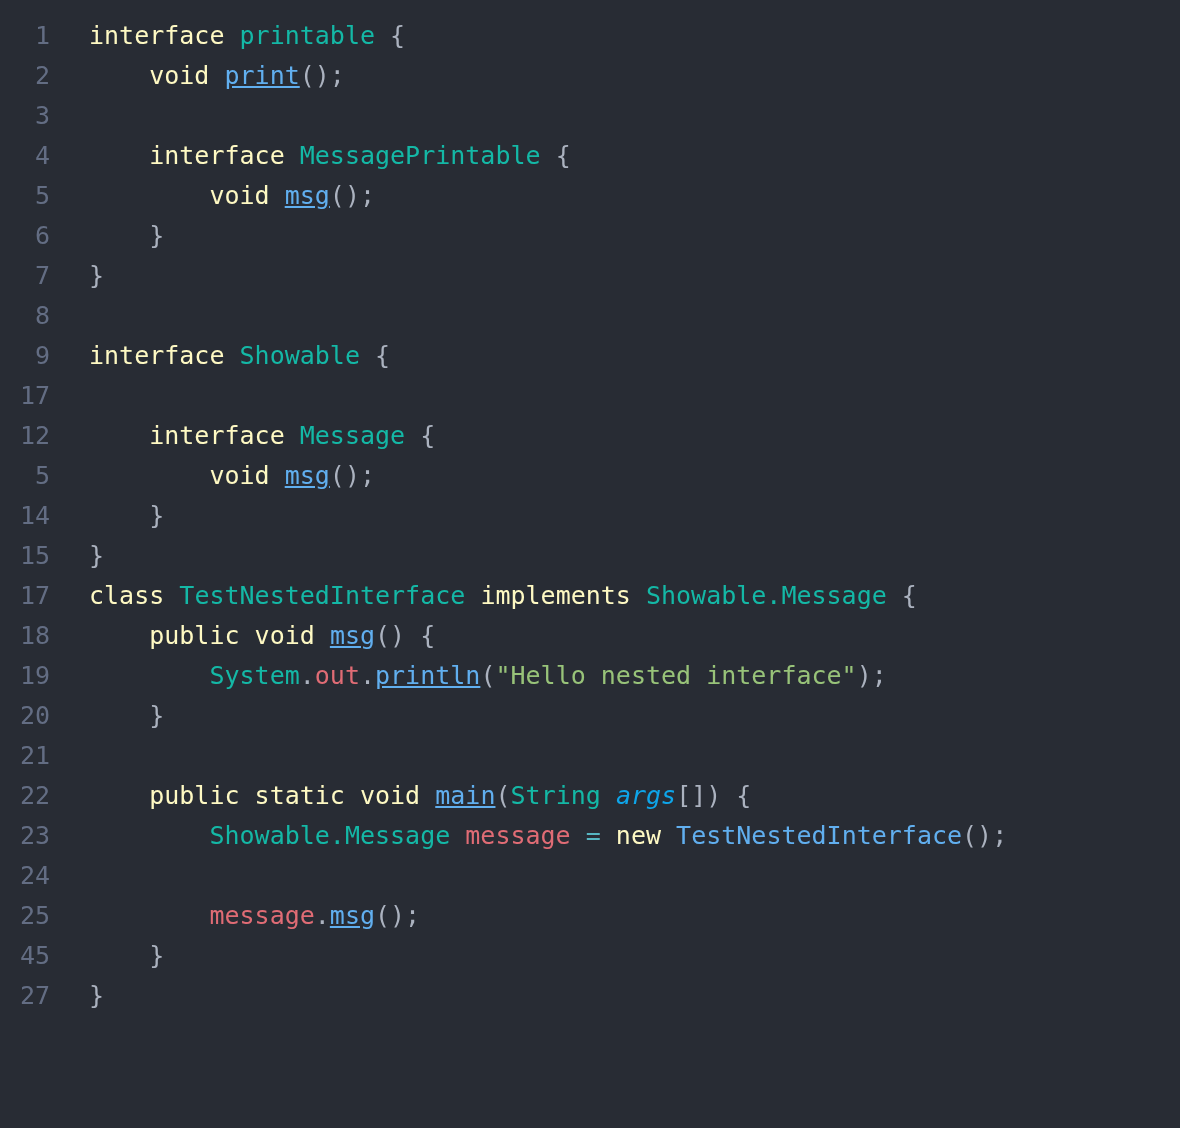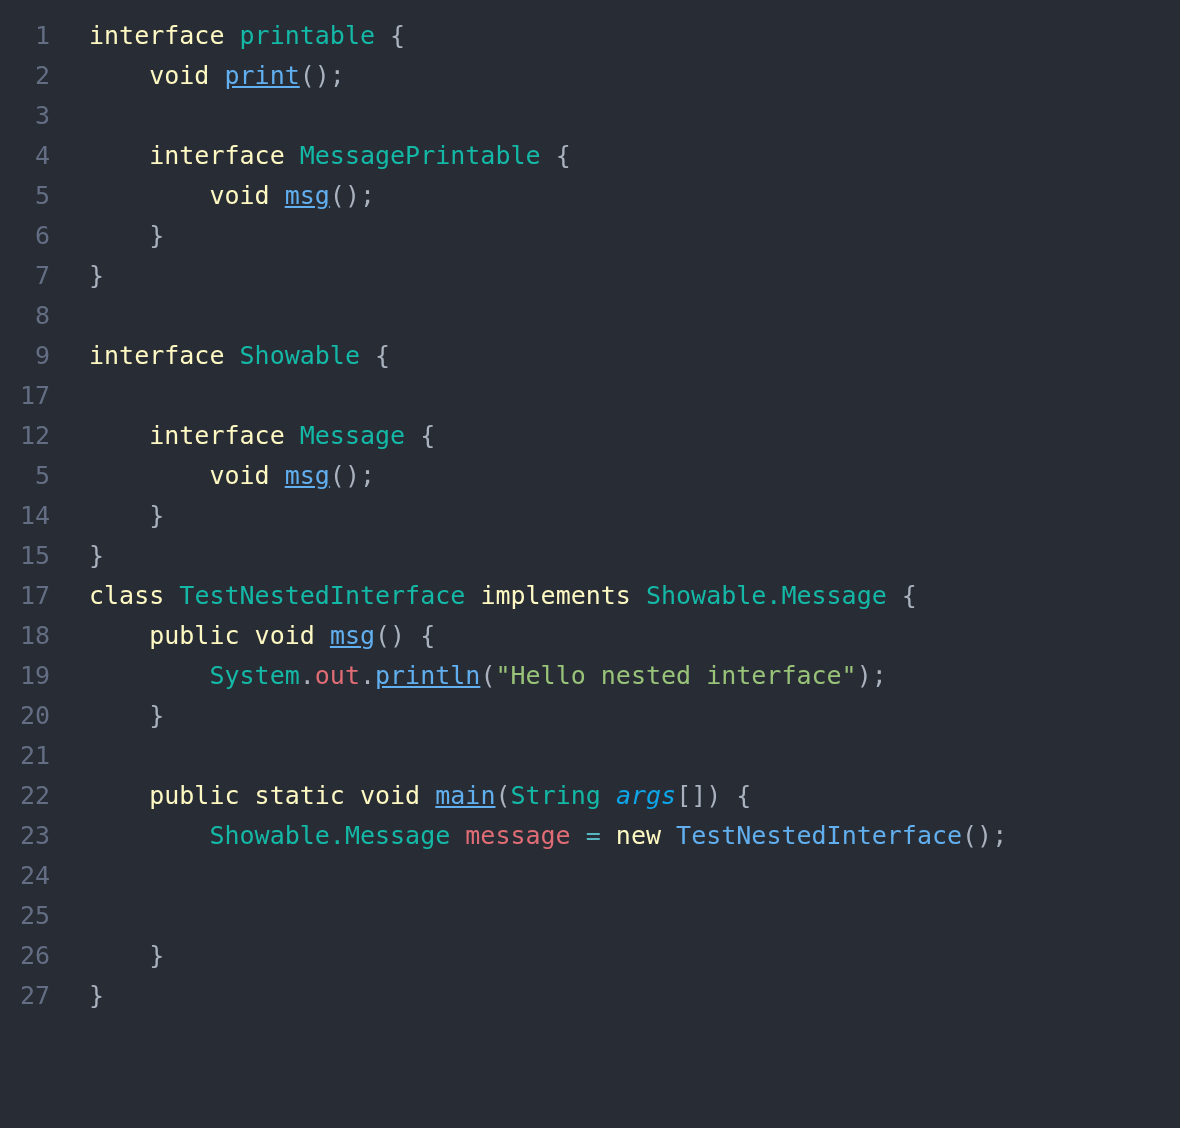--- a/index.html
+++ b/index.html
@@ -77,16 +77,16 @@
     <div class="code-line"><span class="line-number">14</span><span class="line-content"><span class="tok t-plain">    </span><span class="tok t-punct">}</span></span></div>
     <div class="code-line"><span class="line-number">15</span><span class="line-content"><span class="tok t-punct">}</span></span></div>
     <div class="code-line"><span class="line-number">17</span><span class="line-content"><span class="tok t-keyword">class</span><span class="tok t-plain"> </span><span class="tok t-type">TestNestedInterface</span><span class="tok t-plain"> </span><span class="tok t-keyword">implements</span><span class="tok t-plain"> </span><span class="tok t-type">Showable.Message</span><span class="tok t-plain"> </span><span class="tok t-punct">{</span></span></div>
     <div class="code-line"><span class="line-number">18</span><span class="line-content"><span class="tok t-plain">    </span><span class="tok t-keyword">public</span><span class="tok t-plain"> </span><span class="tok t-keyword">void</span><span class="tok t-plain"> </span><span class="tok t-function">msg</span><span class="tok t-punct">()</span><span class="tok t-plain"> </span><span class="tok t-punct">{</span></span></div>
     <div class="code-line"><span class="line-number">19</span><span class="line-content"><span class="tok t-plain">        </span><span class="tok t-type">System</span><span class="tok t-punct">.</span><span class="tok t-variable">out</span><span class="tok t-punct">.</span><span class="tok t-function">println</span><span class="tok t-punct">(</span><span class="tok t-string">"Hello nested interface"</span><span class="tok t-punct">);</span></span></div>
     <div class="code-line"><span class="line-number">20</span><span class="line-content"><span class="tok t-plain">    </span><span class="tok t-punct">}</span></span></div>
     <div class="code-line"><span class="line-number">21</span><span class="line-content"></span></div>
     <div class="code-line"><span class="line-number">22</span><span class="line-content"><span class="tok t-plain">    </span><span class="tok t-keyword">public</span><span class="tok t-plain"> </span><span class="tok t-keyword">static</span><span class="tok t-plain"> </span><span class="tok t-keyword">void</span><span class="tok t-plain"> </span><span class="tok t-function">main</span><span class="tok t-punct">(</span><span class="tok t-type">String</span><span class="tok t-plain"> </span><span class="tok t-variable-italic">args</span><span class="tok t-punct">[])</span><span class="tok t-plain"> </span><span class="tok t-punct">{</span></span></div>
     <div class="code-line"><span class="line-number">23</span><span class="line-content"><span class="tok t-plain">        </span><span class="tok t-type">Showable.Message</span><span class="tok t-plain"> </span><span class="tok t-variable">message</span><span class="tok t-plain"> </span><span class="tok t-operator">=</span><span class="tok t-plain"> </span><span class="tok t-keyword">new</span><span class="tok t-plain"> </span><span class="tok t-class">TestNestedInterface</span><span class="tok t-punct">();</span></span></div>
     <div class="code-line"><span class="line-number">24</span><span class="line-content"><span class="tok t-plain">        </span></span></div>
-    <div class="code-line"><span class="line-number">25</span></div>
-    <div class="code-line"><span class="line-number">26</span><span class="line-content"><span class="tok t-plain">    </span><span class="tok t-punct">}</span></span></div>
+    <div class="code-line"><span class="line-number">25</span><span class="line-content"><span class="tok t-plain">        </span><span class="tok t-variable">message</span><span class="tok t-punct">.</span><span class="tok t-function">msg</span><span class="tok t-punct">();</span></span></div>
+    <div class="code-line"><span class="line-number">45</span><span class="line-content"><span class="tok t-plain">    </span><span class="tok t-punct">}</span></span></div>
     <div class="code-line"><span class="line-number">27</span><span class="line-content"><span class="tok t-punct">}</span></span></div>
   </div>
 
 </body></html>

